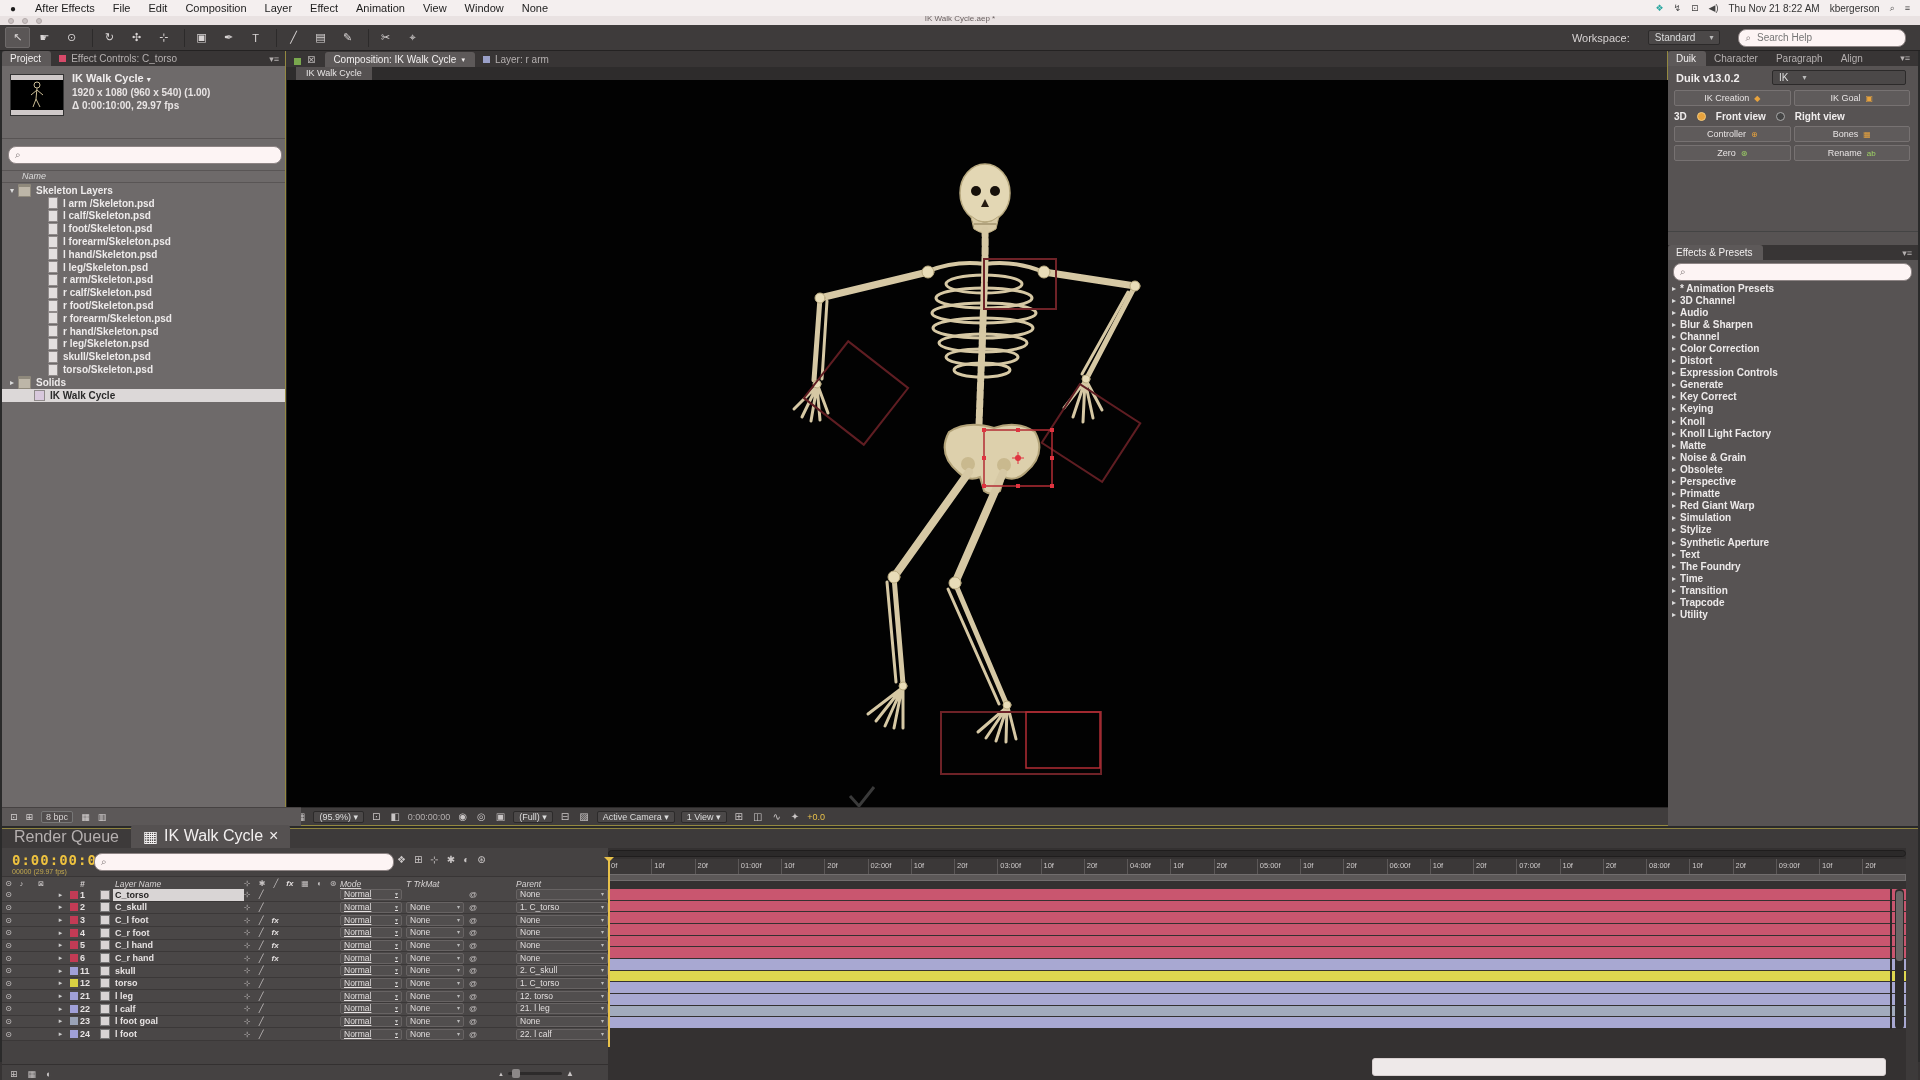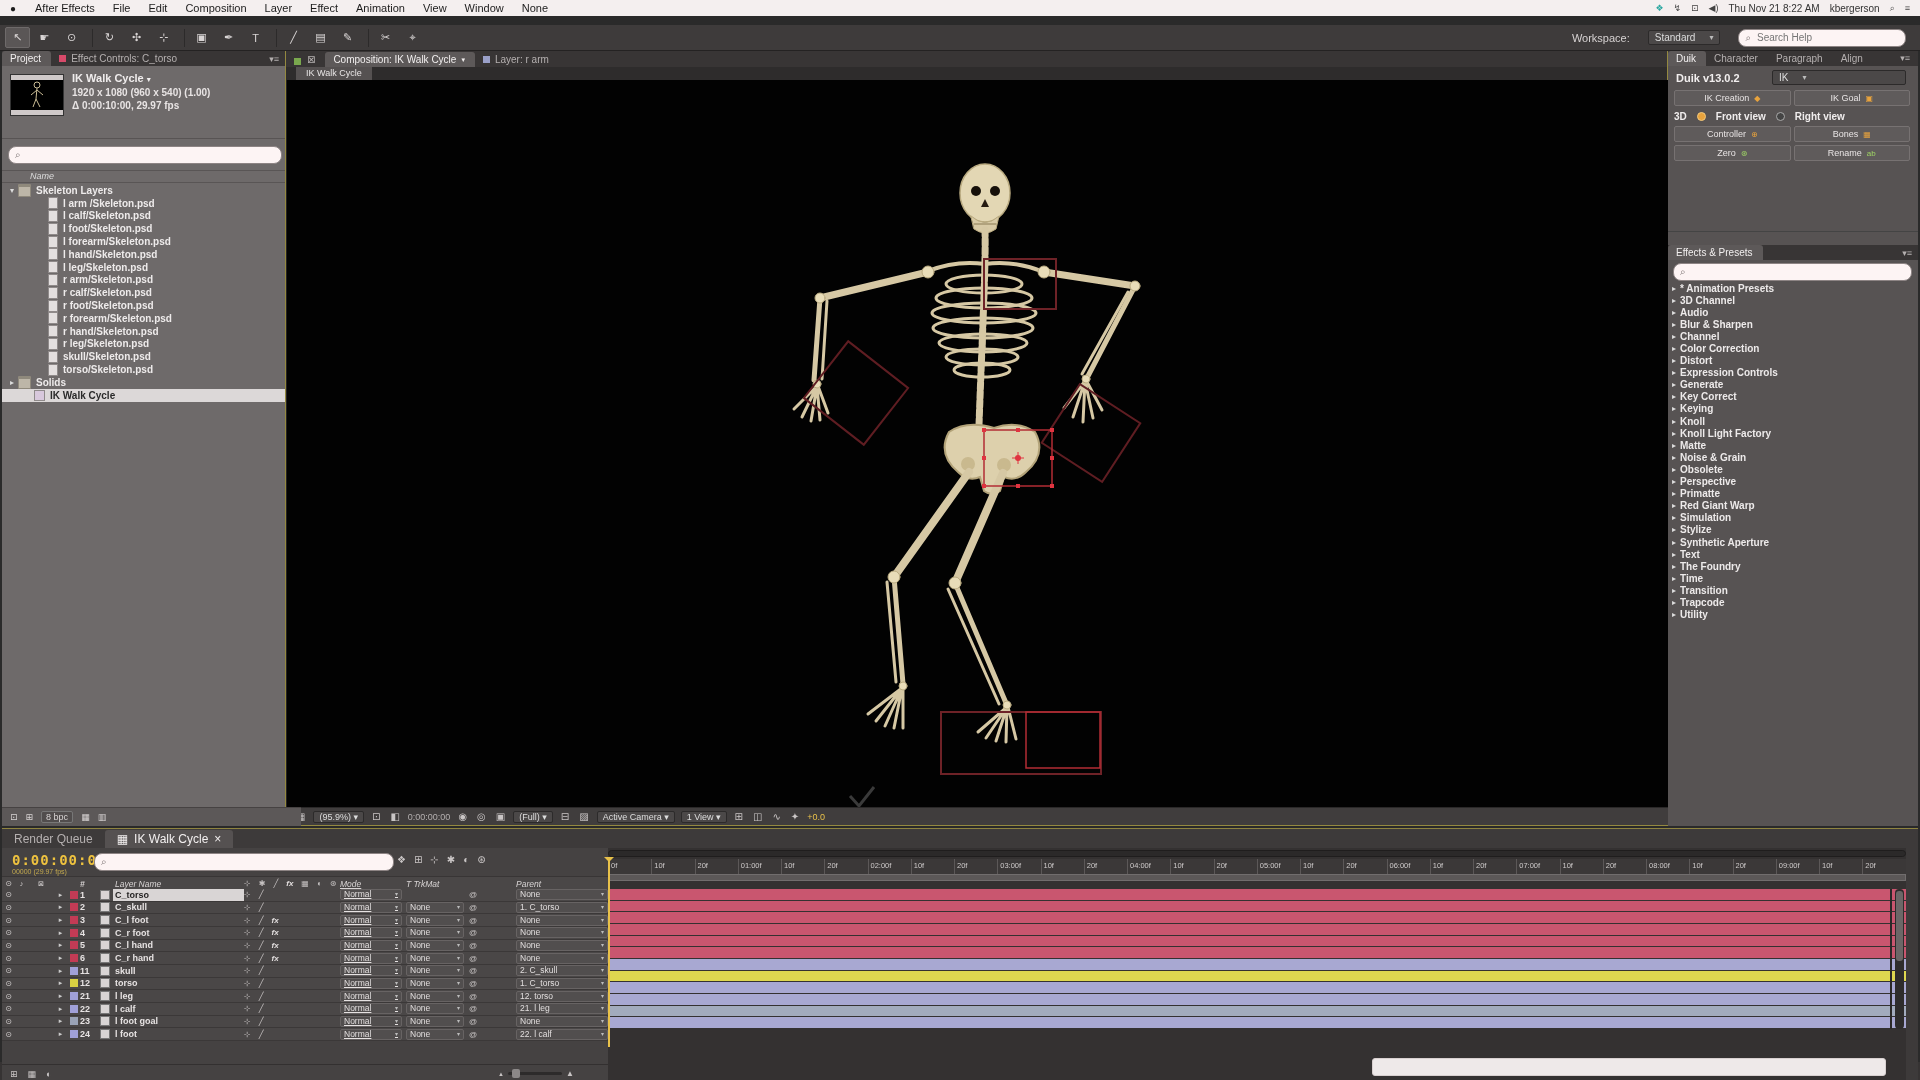--- a/index.html
+++ b/index.html
@@ -43,21 +43,21 @@
   .pmenu{margin-left:auto;color:#b5b0b0;font-size:9px;padding:0 6px 2px;}
   
   .project{position:absolute;left:2px;top:50px;width:283px;height:776px;background:#6e6a6a;z-index:30;}
   .proj-info{position:absolute;left:0;top:16px;width:100%;height:72px;background:#6e6a6a;border-bottom:1px solid #585454;}
   .thumb{position:absolute;left:8px;top:8px;width:52px;height:40px;background:#000;border:1px solid #333;}
   .thumb .band{position:absolute;left:0;width:100%;height:5px;background:#cfc9c9;}
   .comp-title{position:absolute;left:70px;top:6px;font-size:11px;font-weight:bold;color:#f0eded;}
   .comp-meta{position:absolute;left:70px;top:20px;font-size:10px;font-weight:bold;color:#e8e4e4;line-height:13px;}
   .proj-search{position:absolute;left:6px;top:96px;width:260px;}
   .proj-head{position:absolute;left:0;top:120px;width:100%;height:13px;border-top:1px solid #595555;
-             border-bottom:1px solid #595555;font-size:9px;font-style:italic;color:#ddd;padding-left:28px;box-sizing:border-box;}
+             border-bottom:1px solid #595555;font-size:9px;font-style:italic;color:#ddd;padding-left:20px;box-sizing:border-box;}
   .proj-list{position:absolute;left:0;top:134px;width:100%;}
   .proj-row{display:flex;align-items:center;height:12.8px;font-size:10px;font-weight:bold;color:#eeebeb;white-space:nowrap;}
   .proj-row.sel{background:#dcd8d8;color:#2a2a2a;}
   .tw{width:12px;font-size:8px;color:#ddd;text-align:center;flex:none;}
   .proj-row.sel .tw{color:#444;}
   .fico{flex:none;width:11px;height:9px;margin-right:5px;}
   .fico.folder{background:#bdb6a8;border:1px solid #8f897c;border-top-width:3px;border-radius:1px;}
   .fico.psd{background:#e3dfdf;border:1px solid #8f8a8a;width:8px;height:10px;margin-left:2px;}
   .fico.comp{background:#d8c8dc;border:1px solid #8f8a8a;width:9px;height:9px;}
   .proj-bottom{position:absolute;left:0;bottom:0;width:100%;height:18px;background:#5c5858;border-top:1px solid #464242;
@@ -93,21 +93,21 @@
   .radio.on{background:#e8a33d;border-color:#f2c97d;}
   
   .fx-tabbar{position:absolute;left:0;top:195px;width:100%;height:15px;background:#383535;display:flex;align-items:flex-end;}
   .fx-search{position:absolute;left:5px;top:213px;width:225px;}
   .fx-list{position:absolute;left:0;top:232px;width:100%;}
   .fx-row{display:flex;align-items:center;height:12.1px;font-size:10px;font-weight:bold;color:#edeaea;white-space:nowrap;}
   
   .timeline{position:absolute;left:2px;top:828px;width:1916px;height:252px;background:#3d3a3a;
             border-top:1px solid #8f8440;z-index:35;}
   .tl-tabs{position:absolute;left:0;top:2px;height:17px;display:flex;align-items:flex-end;}
-  .tl-tab{font-size:12px;color:#b5b0b0;padding:2px 12px;display:flex;gap:6px;align-items:flex-start;}
+  .tl-tab{font-size:16px;color:#b5b0b0;padding:2px 12px;display:flex;gap:6px;align-items:flex-start;}
   .tl-tab.active{background:#555151;color:#f2efef;border-radius:3px 3px 0 0;}
   .tl-left{position:absolute;left:0;top:19px;width:606px;height:233px;background:#454242;}
   .tc-big{position:absolute;left:10px;top:4px;font-family:"DejaVu Sans Mono",monospace;
           font-size:14px;font-weight:bold;color:#eec23f;letter-spacing:1px;}
   .tc-sub{position:absolute;left:10px;top:20px;font-size:7px;color:#c3a94e;}
   .tl-search{position:absolute;left:92px;top:5px;width:286px;}
   .tl-topicons{position:absolute;left:395px;top:6px;display:flex;gap:8px;color:#c9c5c5;font-size:10px;}
   .tl-header{position:absolute;left:0;top:28px;width:100%;height:13px;background:#4a4747;border-top:1px solid #383535;
              border-bottom:1px solid #383535;display:flex;align-items:center;font-size:8.5px;font-style:italic;color:#d8d4d4;}
   .tl-rows{position:absolute;left:0;top:41px;width:100%;}
@@ -186,20 +186,26 @@
       <span class="mb-ico">↯</span>
       <span class="mb-ico">⊡</span>
       <span class="mb-ico">◀)</span>
       <span>Thu Nov 21  8:22 AM</span>
       <span>kbergerson</span>
       <span class="mb-ico">⌕</span>
       <span class="mb-ico">≡</span>
     </span>
   </div>
 
+  <div class="titlebar">
+    <span class="tl" style="left:8px;"></span>
+    <span class="tl" style="left:22px;"></span>
+    <span class="tl" style="left:36px;"></span>
+    <span class="win-title">IK Walk Cycle.aep *</span>
+  </div>
 
   <div class="toolbar">
     <span style="display:flex;align-items:center;padding-left:4px;">
 
     <span class="tool active">
           <span>↖</span>
         </span>
         <span class="tool">
           <span>☛</span>
         </span>

